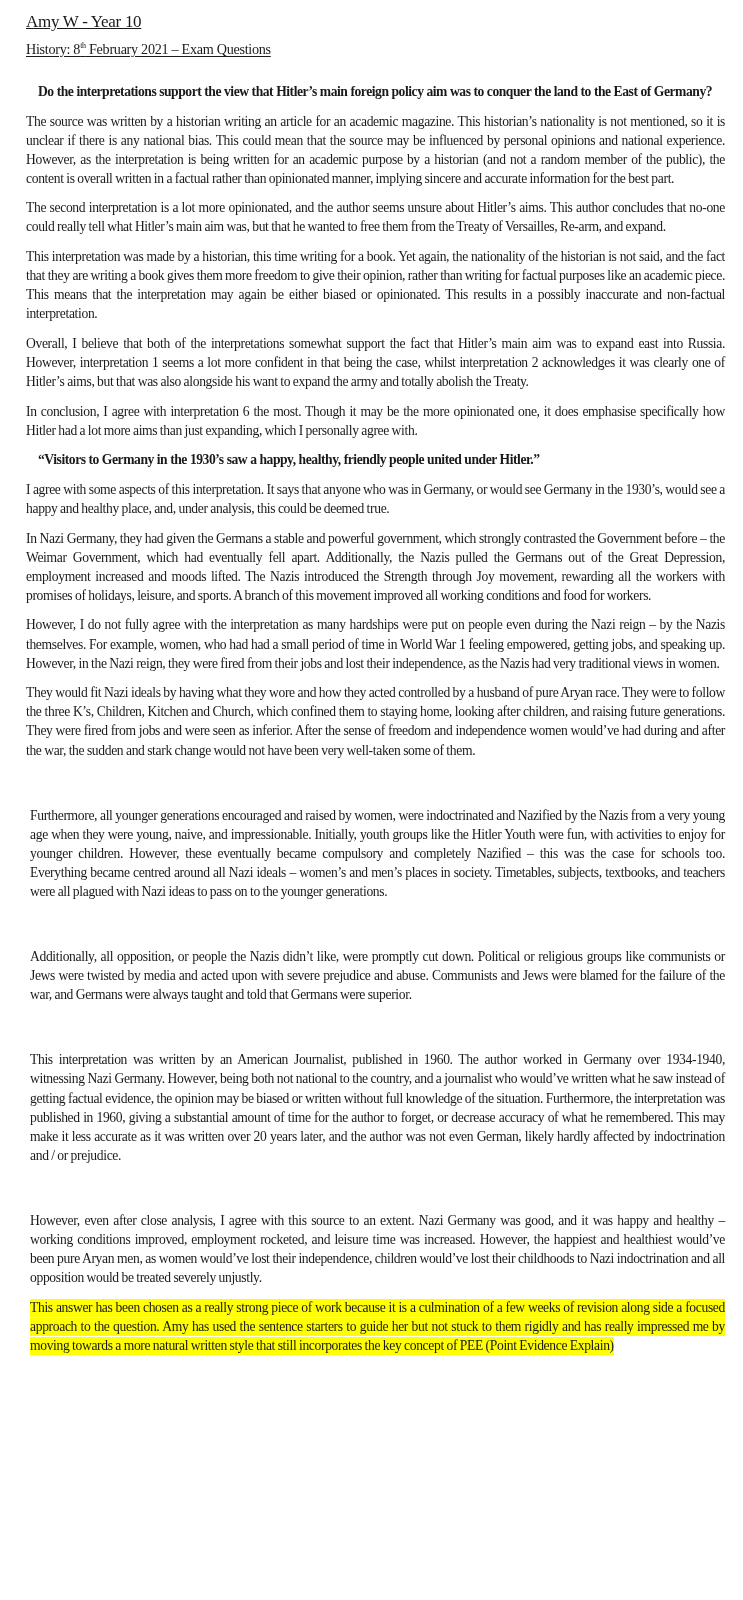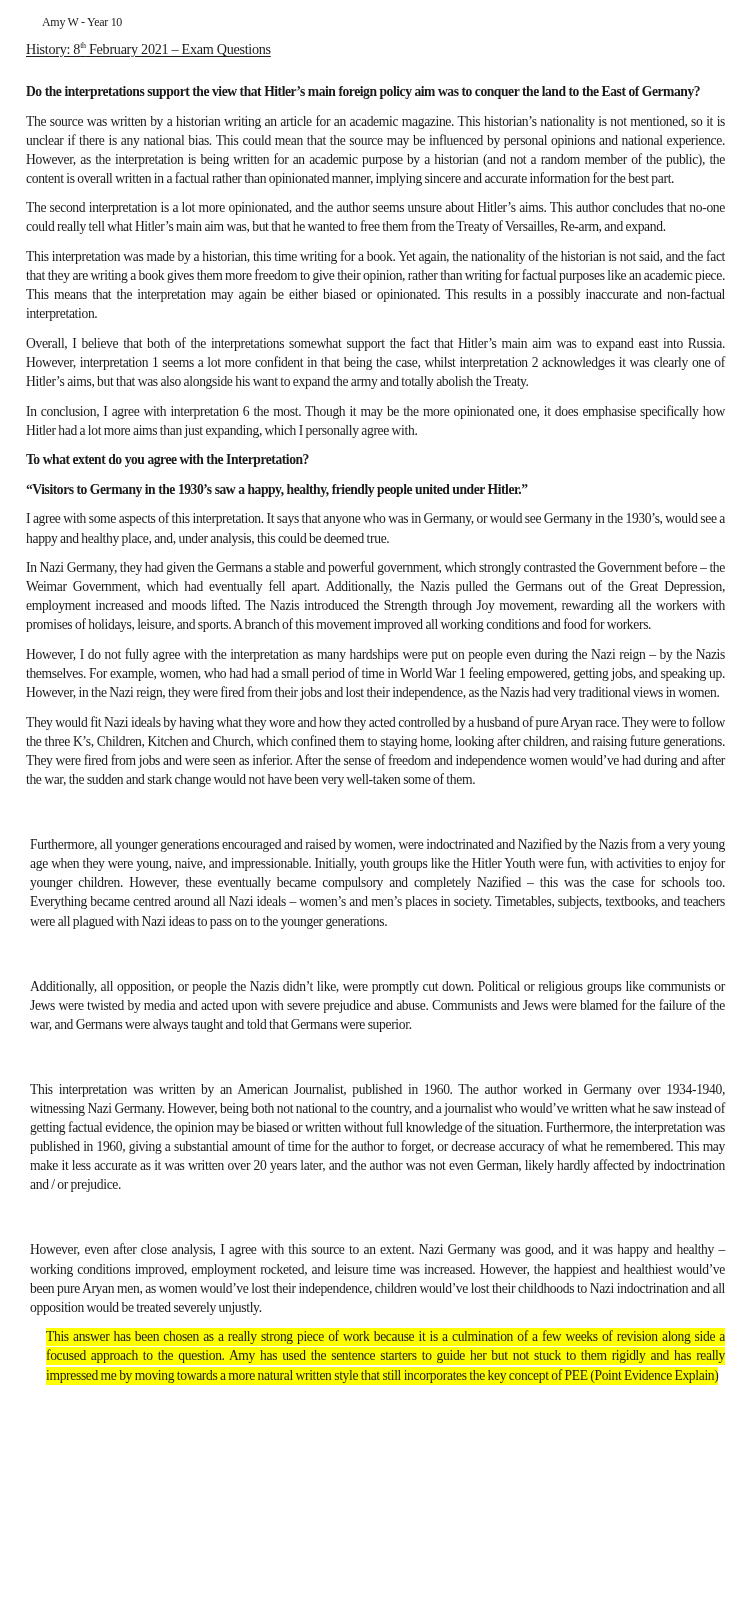--- a/index.html
+++ b/index.html
@@ -10,39 +10,40 @@
     font-family: "Liberation Serif", "DejaVu Serif", serif;
     color: #1a1a1a;
   }
   .page {
     position: relative;
     padding: 13px 18px 0 26px;
     box-sizing: border-box;
     width: 743px;
   }
   .meta-line {
-    font-size: 12px;
+    font-size: 17px;
     line-height: 18px;
-    margin: 0 0 9px 16px;
+    margin: 0 0 9px 0;
     letter-spacing: -0.3px;
+    text-decoration: underline;
   }
   .title-line {
     font-size: 14.2px;
     line-height: 18px;
     margin: 0 0 24px 0;
     text-decoration: underline;
     text-underline-offset: 2px;
     letter-spacing: -0.3px;
   }
   .title-line sup { font-size: 8px; vertical-align: super; line-height: 0; }
   .question {
     font-weight: bold;
     font-size: 13.6px;
     line-height: 19.5px;
-    margin: 0 0 10px 0;
+    margin: 0 0 10px 12px;
     letter-spacing: -0.45px;
   }
   .para {
     font-size: 13.6px;
     line-height: 19.1px;
     margin: 0 0 10.5px 0;
     text-align: justify;
     letter-spacing: -0.35px;
     word-spacing: -0.4px;
   }
@@ -54,40 +55,38 @@
     padding-left: 4px;
     text-align: justify;
     letter-spacing: -0.35px;
     word-spacing: -0.4px;
   }
   .highlight-para span.hl {
     background: #ffff00;
     box-decoration-break: clone;
     -webkit-box-decoration-break: clone;
     padding: 1px 0 2px 0;
-    margin-left: 16px;
   }
 </style>
 </head>
 <body>
 
 <div class="page">
 
   <p class="meta-line">Amy W - Year 10</p>
 
   <p class="title-line"><span>History: 8</span><sup>th</sup><span> February 2021 – Exam Questions</span></p>
 
   <p class="question">Do the interpretations support the view that Hitler’s main foreign policy aim was to conquer the land to the East of Germany?</p>
   <p class="para">The source was written by a historian writing an article for an academic magazine. This historian’s nationality is not mentioned, so it is unclear if there is any national bias. This could mean that the source may be influenced by personal opinions and national experience. However, as the interpretation is being written for an academic purpose by a historian (and not a random member of the public), the content is overall written in a factual rather than opinionated manner, implying sincere and accurate information for the best part.</p>
   <p class="para">The second interpretation is a lot more opinionated, and the author seems unsure about Hitler’s aims. This author concludes that no-one could really tell what Hitler’s main aim was, but that he wanted to free them from the Treaty of Versailles, Re-arm, and expand.</p>
   <p class="para">This interpretation was made by a historian, this time writing for a book. Yet again, the nationality of the historian is not said, and the fact that they are writing a book gives them more freedom to give their opinion, rather than writing for factual purposes like an academic piece. This means that the interpretation may again be either biased or opinionated. This results in a possibly inaccurate and non-factual interpretation.</p>
   <p class="para">Overall, I believe that both of the interpretations somewhat support the fact that Hitler’s main aim was to expand east into Russia. However, interpretation 1 seems a lot more confident in that being the case, whilst interpretation 2 acknowledges it was clearly one of Hitler’s aims, but that was also alongside his want to expand the army and totally abolish the Treaty.</p>
   <p class="para">In conclusion, I agree with interpretation 6 the most. Though it may be the more opinionated one, it does emphasise specifically how Hitler had a lot more aims than just expanding, which I personally agree with.</p>
 
-  <p class="question">To what extent do you agree with the Interpretation?</p>
   <p class="question">“Visitors to Germany in the 1930’s saw a happy, healthy, friendly people united under Hitler.”</p>
   <p class="para">I agree with some aspects of this interpretation. It says that anyone who was in Germany, or would see Germany in the 1930’s, would see a happy and healthy place, and, under analysis, this could be deemed true.</p>
   <p class="para">In Nazi Germany, they had given the Germans a stable and powerful government, which strongly contrasted the Government before – the Weimar Government, which had eventually fell apart. Additionally, the Nazis pulled the Germans out of the Great Depression, employment increased and moods lifted. The Nazis introduced the Strength through Joy movement, rewarding all the workers with promises of holidays, leisure, and sports. A branch of this movement improved all working conditions and food for workers.</p>
   <p class="para">However, I do not fully agree with the interpretation as many hardships were put on people even during the Nazi reign – by the Nazis themselves. For example, women, who had had a small period of time in World War 1 feeling empowered, getting jobs, and speaking up. However, in the Nazi reign, they were fired from their jobs and lost their independence, as the Nazis had very traditional views in women.</p>
   <p class="para">They would fit Nazi ideals by having what they wore and how they acted controlled by a husband of pure Aryan race. They were to follow the three K’s, Children, Kitchen and Church, which confined them to staying home, looking after children, and raising future generations. They were fired from jobs and were seen as inferior. After the sense of freedom and independence women would’ve had during and after the war, the sudden and stark change would not have been very well-taken some of them.</p>
   <p class="para indent">Furthermore, all younger generations encouraged and raised by women, were indoctrinated and Nazified by the Nazis from a very young age when they were young, naive, and impressionable. Initially, youth groups like the Hitler Youth were fun, with activities to enjoy for younger children. However, these eventually became compulsory and completely Nazified – this was the case for schools too. Everything became centred around all Nazi ideals – women’s and men’s places in society. Timetables, subjects, textbooks, and teachers were all plagued with Nazi ideas to pass on to the younger generations.</p>
   <p class="para indent">Additionally, all opposition, or people the Nazis didn’t like, were promptly cut down. Political or religious groups like communists or Jews were twisted by media and acted upon with severe prejudice and abuse. Communists and Jews were blamed for the failure of the war, and Germans were always taught and told that Germans were superior.</p>
   <p class="para indent">This interpretation was written by an American Journalist, published in 1960. The author worked in Germany over 1934-1940, witnessing Nazi Germany. However, being both not national to the country, and a journalist who would’ve written what he saw instead of getting factual evidence, the opinion may be biased or written without full knowledge of the situation. Furthermore, the interpretation was published in 1960, giving a substantial amount of time for the author to forget, or decrease accuracy of what he remembered. This may make it less accurate as it was written over 20 years later, and the author was not even German, likely hardly affected by indoctrination and / or prejudice.</p>
   <p class="para indent">However, even after close analysis, I agree with this source to an extent. Nazi Germany was good, and it was happy and healthy – working conditions improved, employment rocketed, and leisure time was increased. However, the happiest and healthiest would’ve been pure Aryan men, as women would’ve lost their independence, children would’ve lost their childhoods to Nazi indoctrination and all opposition would be treated severely unjustly.</p>
 

